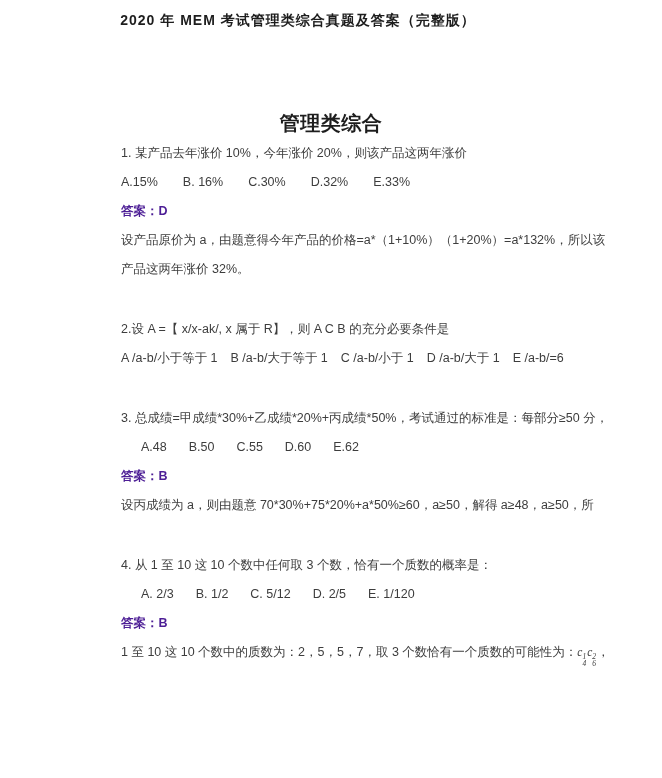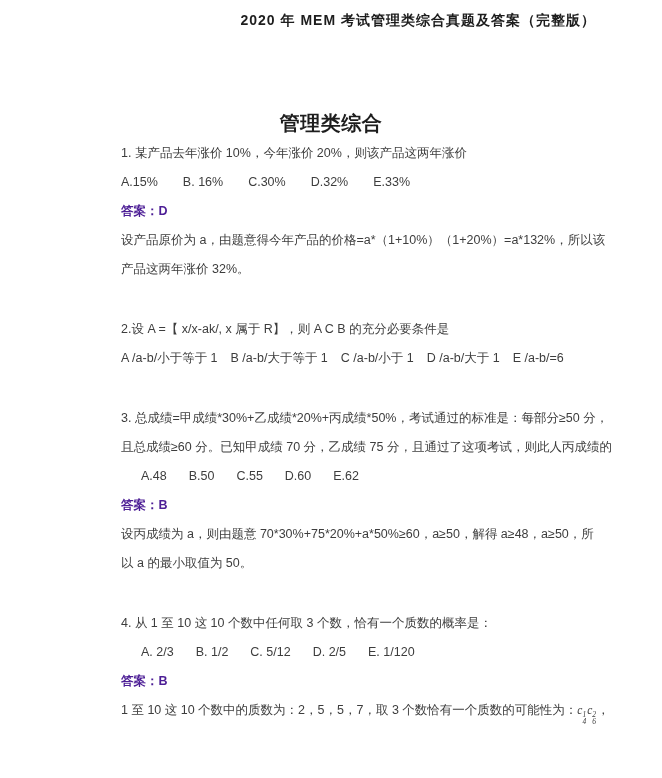--- a/index.html
+++ b/index.html
@@ -11,21 +11,21 @@
     overflow: hidden;
     font-family: "Liberation Sans", "DejaVu Sans", sans-serif;
     color: #3d3d3d;
   }
   .doc-title {
     position: absolute;
     top: 12px;
     left: 0;
     width: 596px;
     margin: 0;
-    text-align: right;
+    text-align: center;
     font-size: 14px;
     font-weight: bold;
     letter-spacing: 1px;
     color: #1d1d1d;
   }
   .section-heading {
     position: absolute;
     top: 110px;
     left: 0;
     width: 662px;
@@ -108,31 +108,29 @@
         <span>C /a-b/小于 1</span>
         <span>D /a-b/大于 1</span>
         <span>E /a-b/=6</span>
       </p>
     </section>
 
     <div class="spacer"></div>
 
     <section>
       <p class="line">3. 总成绩=甲成绩*30%+乙成绩*20%+丙成绩*50%，考试通过的标准是：每部分≥50 分，</p>
-      <p class="line">且总成绩≥60 分。已知甲成绩 70 分，乙成绩 75 分，且通过了这项考试，则此人丙成绩的</p>
       <p class="line options gap22">
         <span>A.48</span>
         <span>B.50</span>
         <span>C.55</span>
         <span>D.60</span>
         <span>E.62</span>
       </p>
       <p class="line answer"><span>答案：</span><span>B</span></p>
       <p class="line">设丙成绩为 a，则由题意 70*30%+75*20%+a*50%≥60，a≥50，解得 a≥48，a≥50，所</p>
-      <p class="line">以 a 的最小取值为 50。</p>
     </section>
 
     <div class="spacer"></div>
 
     <section>
       <p class="line">4. 从 1 至 10 这 10 个数中任何取 3 个数，恰有一个质数的概率是：</p>
       <p class="line options gap22">
         <span>A. 2/3</span>
         <span>B. 1/2</span>
         <span>C. 5/12</span>

